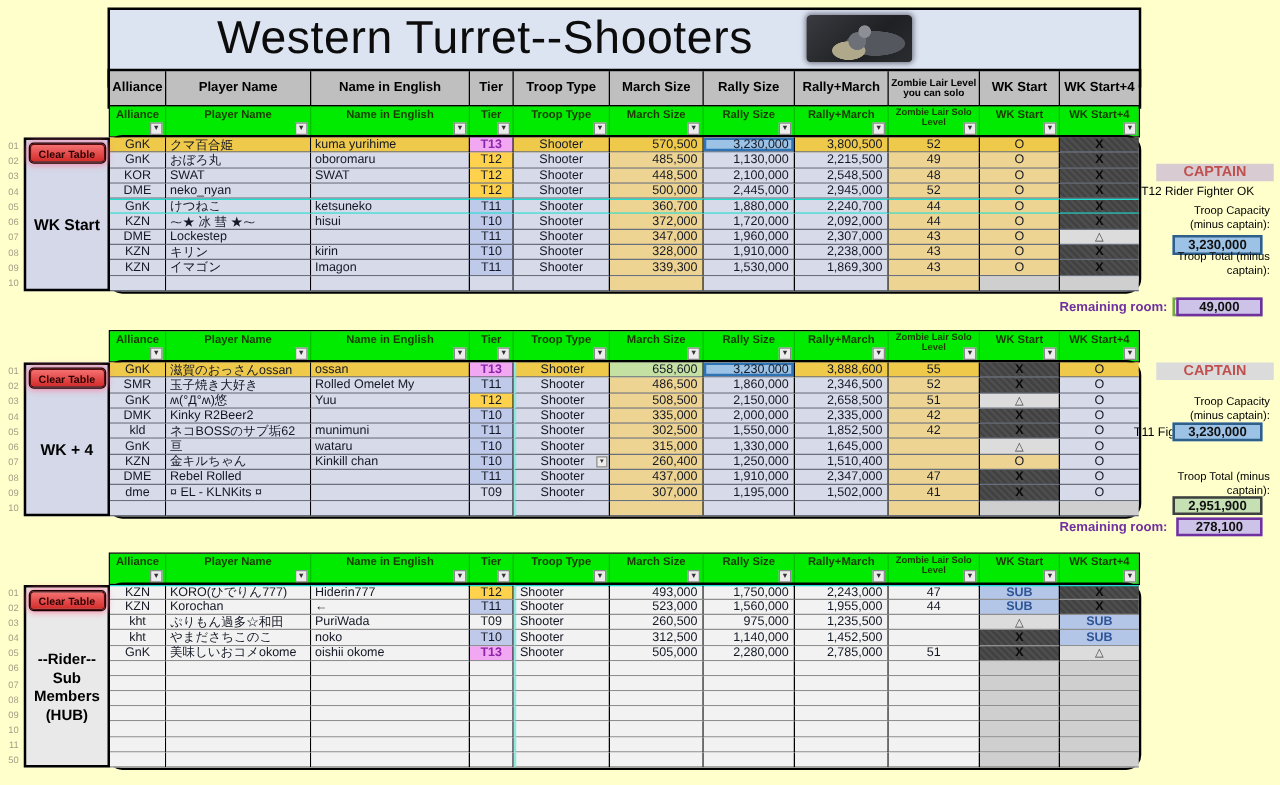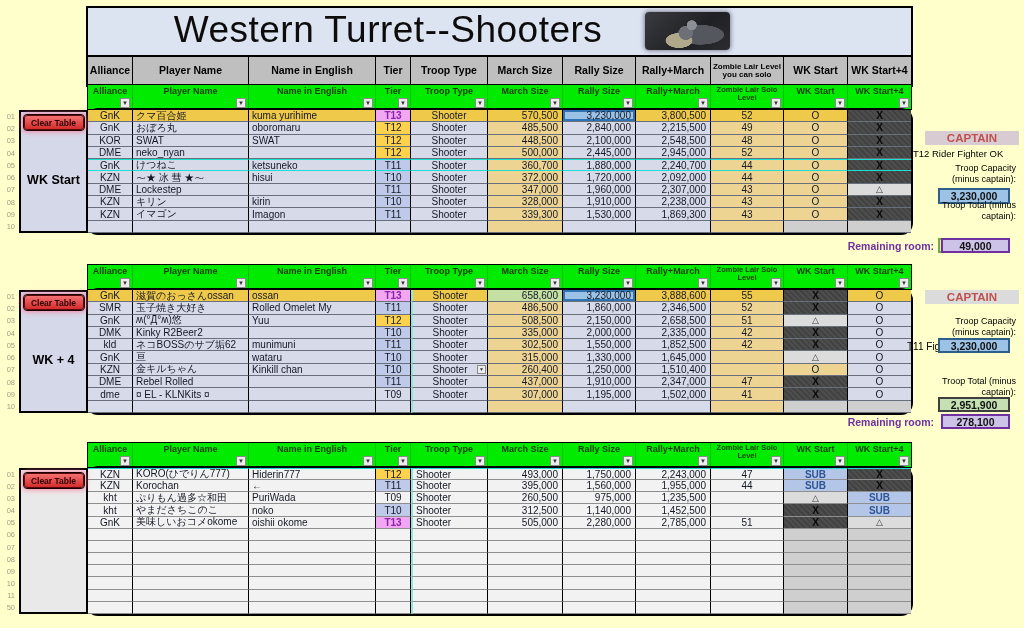--- a/index.html
+++ b/index.html
@@ -350,21 +350,21 @@
       <div class="cell c-lav c-gold num">3,800,500</div>
       <div class="cell c-khaki c-gold">52</div>
       <div class="cell c-khaki c-gold">O</div>
       <div class="cell c-lav c-dark">X</div>
       <div class="cell c-lav">GnK</div>
       <div class="cell c-lav left">おぼろ丸</div>
       <div class="cell c-lav left">oboromaru</div>
       <div class="cell c-lav t-yellow">T12</div>
       <div class="cell c-lav">Shooter</div>
       <div class="cell c-khaki num">485,500</div>
-      <div class="cell c-lav num">2,840,000</div>
+      <div class="cell c-lav num">1,130,000</div>
       <div class="cell c-lav num">2,215,500</div>
       <div class="cell c-khaki">49</div>
       <div class="cell c-khaki">O</div>
       <div class="cell c-lav c-dark">X</div>
       <div class="cell c-lav">KOR</div>
       <div class="cell c-lav left">SWAT</div>
       <div class="cell c-lav left">SWAT</div>
       <div class="cell c-lav t-yellow">T12</div>
       <div class="cell c-lav">Shooter</div>
       <div class="cell c-khaki num">448,500</div>
@@ -575,21 +575,21 @@
       <div class="cell c-plain num cyan-top">1,750,000</div>
       <div class="cell c-plain num cyan-top">2,243,000</div>
       <div class="cell c-plain cyan-top">47</div>
       <div class="cell c-plain c-sub cyan-top">SUB</div>
       <div class="cell c-plain c-dark cyan-top">X</div>
       <div class="cell c-plain">KZN</div>
       <div class="cell c-plain left">Korochan</div>
       <div class="cell c-plain left">←</div>
       <div class="cell c-plain t-blue">T11</div>
       <div class="cell c-plain left cyan-left">Shooter</div>
-      <div class="cell c-plain num">395,000</div>
+      <div class="cell c-plain num">523,000</div>
       <div class="cell c-plain num">1,560,000</div>
       <div class="cell c-plain num">1,955,000</div>
       <div class="cell c-plain">44</div>
       <div class="cell c-plain c-sub">SUB</div>
       <div class="cell c-plain c-dark">X</div>
       <div class="cell c-plain">kht</div>
       <div class="cell c-plain left">ぷりもん過多☆和田</div>
       <div class="cell c-plain left">PuriWada</div>
       <div class="cell c-plain">T09</div>
       <div class="cell c-plain left cyan-left">Shooter</div>
@@ -742,20 +742,24 @@
   <div class="panel" style="top:110px;height:123px;">
     <button class="clearbtn">Clear Table</button>
     <div class="panel-label">WK Start</div>
   </div>
   <div class="panel" style="top:290px;height:123px;">
     <button class="clearbtn">Clear Table</button>
     <div class="panel-label">WK + 4</div>
   </div>
   <div class="panel gray" style="top:468px;height:146px;">
     <button class="clearbtn">Clear Table</button>
+    <div class="panel-label" style="font-size:12px;">--Rider--
+Sub
+Members
+(HUB)</div>
   </div>
 
   <div class="cap-band band-pink" style="top:131px;">CAPTAIN</div>
   <div class="side-note" style="left:913px;top:148px;">T12 Rider Fighter OK</div>
   <div class="side-label" style="left:912px;top:163px;width:104px;">
     <span>Troop Capacity</span><br>
     <span>(minus captain):</span>
   </div>
   <div class="vbox box-blue" style="left:938px;top:188px;width:72px;">3,230,000</div>
   <div class="side-label" style="left:912px;top:200px;width:104px;">

